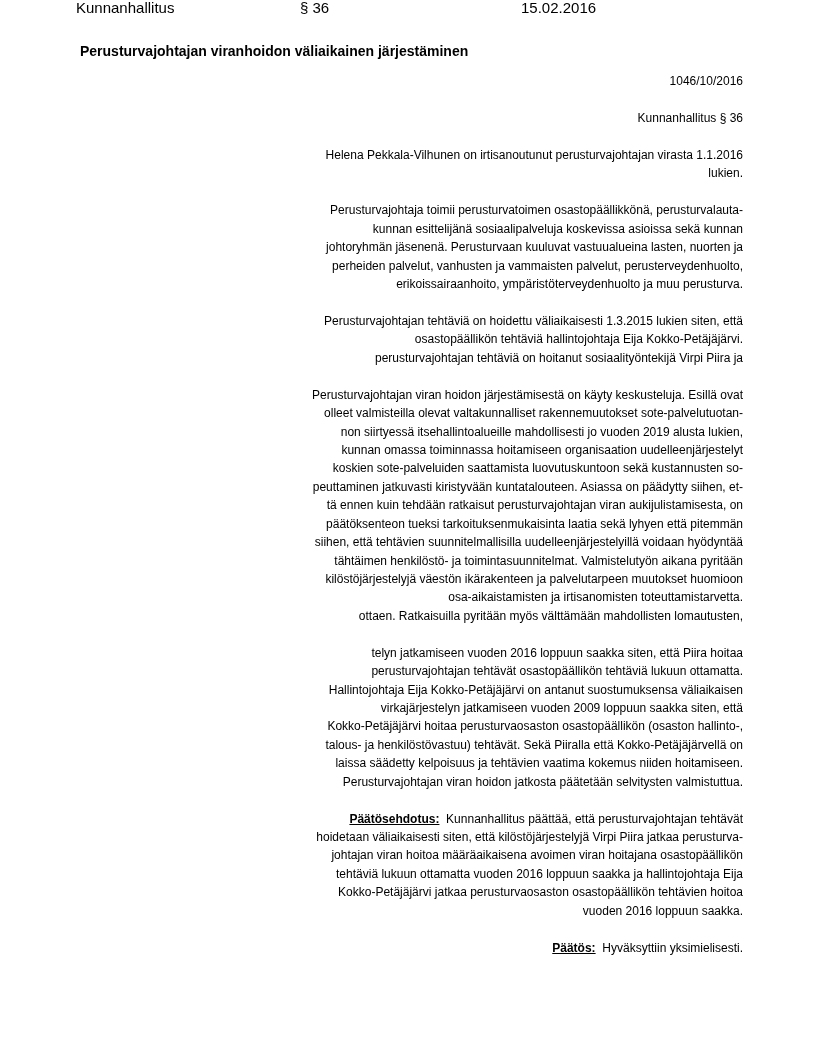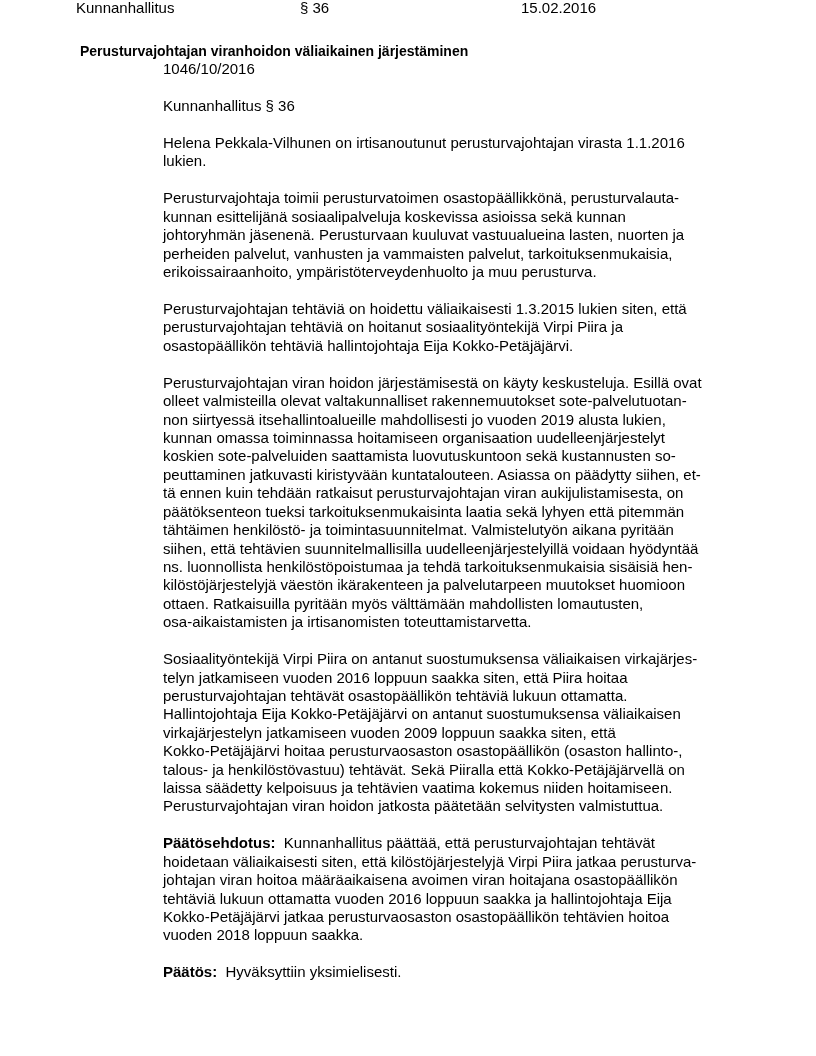--- a/index.html
+++ b/index.html
@@ -37,35 +37,37 @@
       top: 36px;
       left: 76px;
       margin: 4px;
       font-size: 14px;
       font-weight: bold;
       line-height: 22px;
       white-space: nowrap;
     }
     .content {
       position: absolute;
-      top: 60px;
+      top: 72px;
       left: 163px;
       width: 580px;
-      font-size: 15px;
+      font-size: 12px;
       line-height: 18.4px;
+      text-align: right;
     }
     .content p {
       margin: 0 0 18.6px 0;
     }
     .content .line {
       display: block;
       white-space: nowrap;
     }
     .label {
       font-weight: bold;
+      text-decoration: underline;
     }
   </style>
 </head>
 <body>
 
 <div class="header-row">
   <span class="h-body">Kunnanhallitus</span>
   <span class="h-section">§ 36</span>
   <span class="h-date">15.02.2016</span>
 </div>
@@ -78,64 +80,62 @@
 
   <p>
     <span class="line">Helena Pekkala-Vilhunen on irtisanoutunut perusturvajohtajan virasta 1.1.2016</span>
     <span class="line">lukien.</span>
   </p>
 
   <p>
     <span class="line">Perusturvajohtaja toimii perusturvatoimen osastopäällikkönä, perusturvalauta-</span>
     <span class="line">kunnan esittelijänä sosiaalipalveluja koskevissa asioissa sekä kunnan</span>
     <span class="line">johtoryhmän jäsenenä. Perusturvaan kuuluvat vastuualueina lasten, nuorten ja</span>
-    <span class="line">perheiden palvelut, vanhusten ja vammaisten palvelut, tarkoituksenmukaisia,</span>
+    <span class="line">perheiden palvelut, vanhusten ja vammaisten palvelut, perusterveydenhuolto,</span>
     <span class="line">erikoissairaanhoito, ympäristöterveydenhuolto ja muu perusturva.</span>
   </p>
 
   <p>
     <span class="line">Perusturvajohtajan tehtäviä on hoidettu väliaikaisesti 1.3.2015 lukien siten, että</span>
+    <span class="line">osastopäällikön tehtäviä hallintojohtaja Eija Kokko-Petäjäjärvi.</span>
     <span class="line">perusturvajohtajan tehtäviä on hoitanut sosiaalityöntekijä Virpi Piira ja</span>
-    <span class="line">osastopäällikön tehtäviä hallintojohtaja Eija Kokko-Petäjäjärvi.</span>
   </p>
 
   <p>
     <span class="line">Perusturvajohtajan viran hoidon järjestämisestä on käyty keskusteluja. Esillä ovat</span>
     <span class="line">olleet valmisteilla olevat valtakunnalliset rakennemuutokset sote-palvelutuotan-</span>
     <span class="line">non siirtyessä itsehallintoalueille mahdollisesti jo vuoden 2019 alusta lukien,</span>
     <span class="line">kunnan omassa toiminnassa hoitamiseen organisaation uudelleenjärjestelyt</span>
     <span class="line">koskien sote-palveluiden saattamista luovutuskuntoon sekä kustannusten so-</span>
     <span class="line">peuttaminen jatkuvasti kiristyvään kuntatalouteen. Asiassa on päädytty siihen, et-</span>
     <span class="line">tä ennen kuin tehdään ratkaisut perusturvajohtajan viran aukijulistamisesta, on</span>
     <span class="line">päätöksenteon tueksi tarkoituksenmukaisinta laatia sekä lyhyen että pitemmän</span>
+    <span class="line">siihen, että tehtävien suunnitelmallisilla uudelleenjärjestelyillä voidaan hyödyntää</span>
     <span class="line">tähtäimen henkilöstö- ja toimintasuunnitelmat. Valmistelutyön aikana pyritään</span>
-    <span class="line">siihen, että tehtävien suunnitelmallisilla uudelleenjärjestelyillä voidaan hyödyntää</span>
-    <span class="line">ns. luonnollista henkilöstöpoistumaa ja tehdä tarkoituksenmukaisia sisäisiä hen-</span>
     <span class="line">kilöstöjärjestelyjä väestön ikärakenteen ja palvelutarpeen muutokset huomioon</span>
+    <span class="line">osa-aikaistamisten ja irtisanomisten toteuttamistarvetta.</span>
     <span class="line">ottaen. Ratkaisuilla pyritään myös välttämään mahdollisten lomautusten,</span>
-    <span class="line">osa-aikaistamisten ja irtisanomisten toteuttamistarvetta.</span>
   </p>
 
   <p>
-    <span class="line">Sosiaalityöntekijä Virpi Piira on antanut suostumuksensa väliaikaisen virkajärjes-</span>
     <span class="line">telyn jatkamiseen vuoden 2016 loppuun saakka siten, että Piira hoitaa</span>
     <span class="line">perusturvajohtajan tehtävät osastopäällikön tehtäviä lukuun ottamatta.</span>
     <span class="line">Hallintojohtaja Eija Kokko-Petäjäjärvi on antanut suostumuksensa väliaikaisen</span>
     <span class="line">virkajärjestelyn jatkamiseen vuoden 2009 loppuun saakka siten, että</span>
     <span class="line">Kokko-Petäjäjärvi hoitaa perusturvaosaston osastopäällikön (osaston hallinto-,</span>
     <span class="line">talous- ja henkilöstövastuu) tehtävät. Sekä Piiralla että Kokko-Petäjäjärvellä on</span>
     <span class="line">laissa säädetty kelpoisuus ja tehtävien vaatima kokemus niiden hoitamiseen.</span>
     <span class="line">Perusturvajohtajan viran hoidon jatkosta päätetään selvitysten valmistuttua.</span>
   </p>
 
   <p>
     <span class="line"><span class="label">Päätösehdotus:</span>&nbsp; <span>Kunnanhallitus päättää, että perusturvajohtajan tehtävät</span></span>
     <span class="line">hoidetaan väliaikaisesti siten, että kilöstöjärjestelyjä Virpi Piira jatkaa perusturva-</span>
     <span class="line">johtajan viran hoitoa määräaikaisena avoimen viran hoitajana osastopäällikön</span>
     <span class="line">tehtäviä lukuun ottamatta vuoden 2016 loppuun saakka ja hallintojohtaja Eija</span>
     <span class="line">Kokko-Petäjäjärvi jatkaa perusturvaosaston osastopäällikön tehtävien hoitoa</span>
-    <span class="line">vuoden 2018 loppuun saakka.</span>
+    <span class="line">vuoden 2016 loppuun saakka.</span>
   </p>
 
   <p>
     <span class="label">Päätös:</span>&nbsp; <span>Hyväksyttiin yksimielisesti.</span>
   </p>
 </div>
 
 </body></html>

